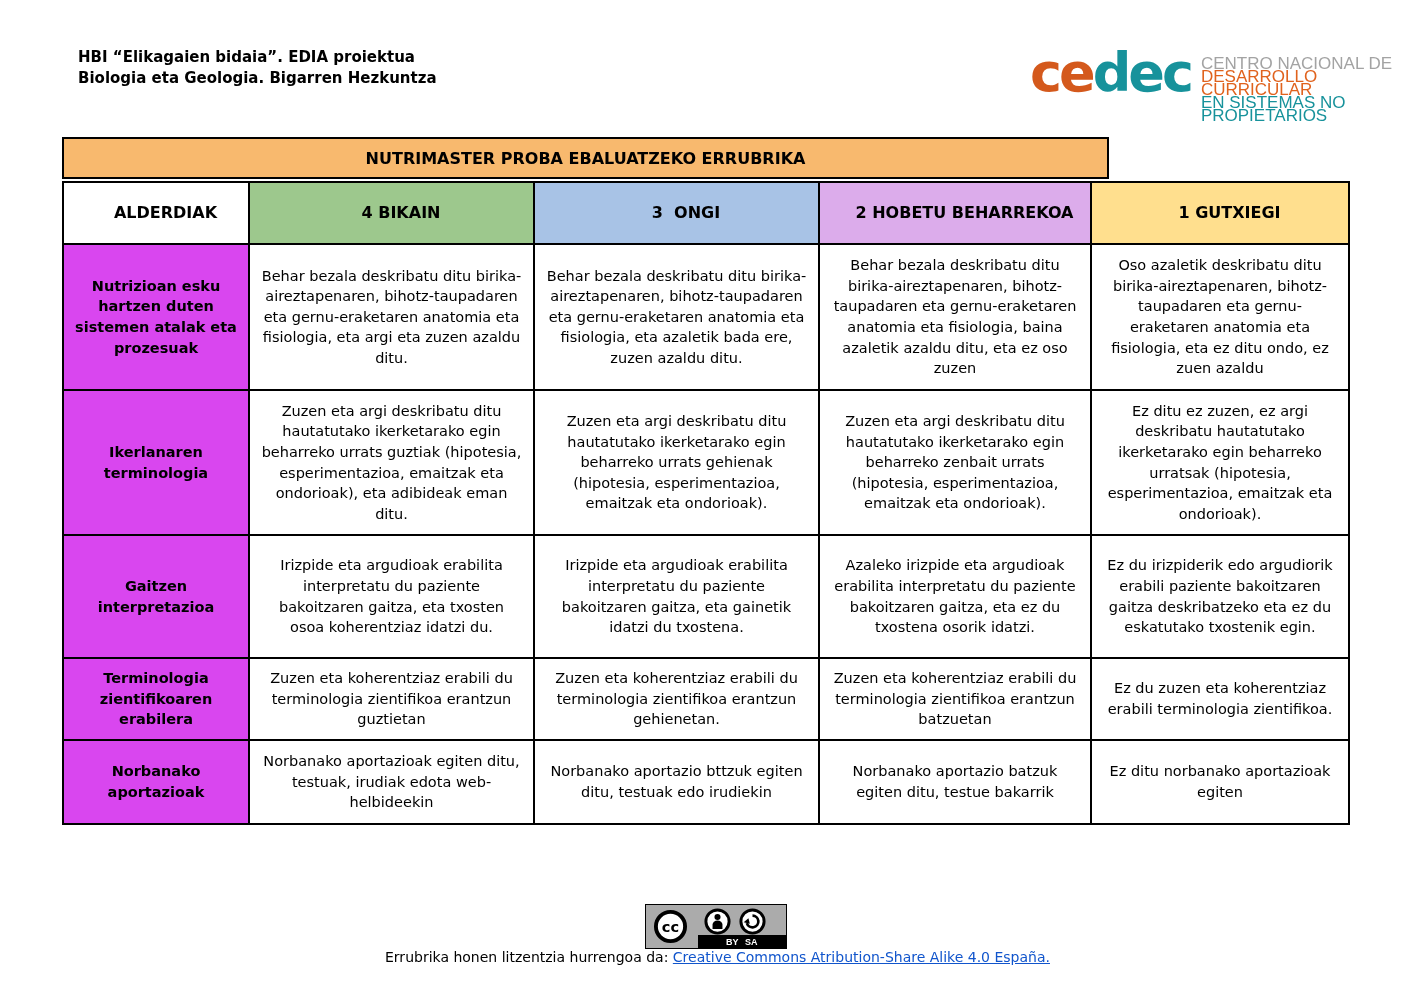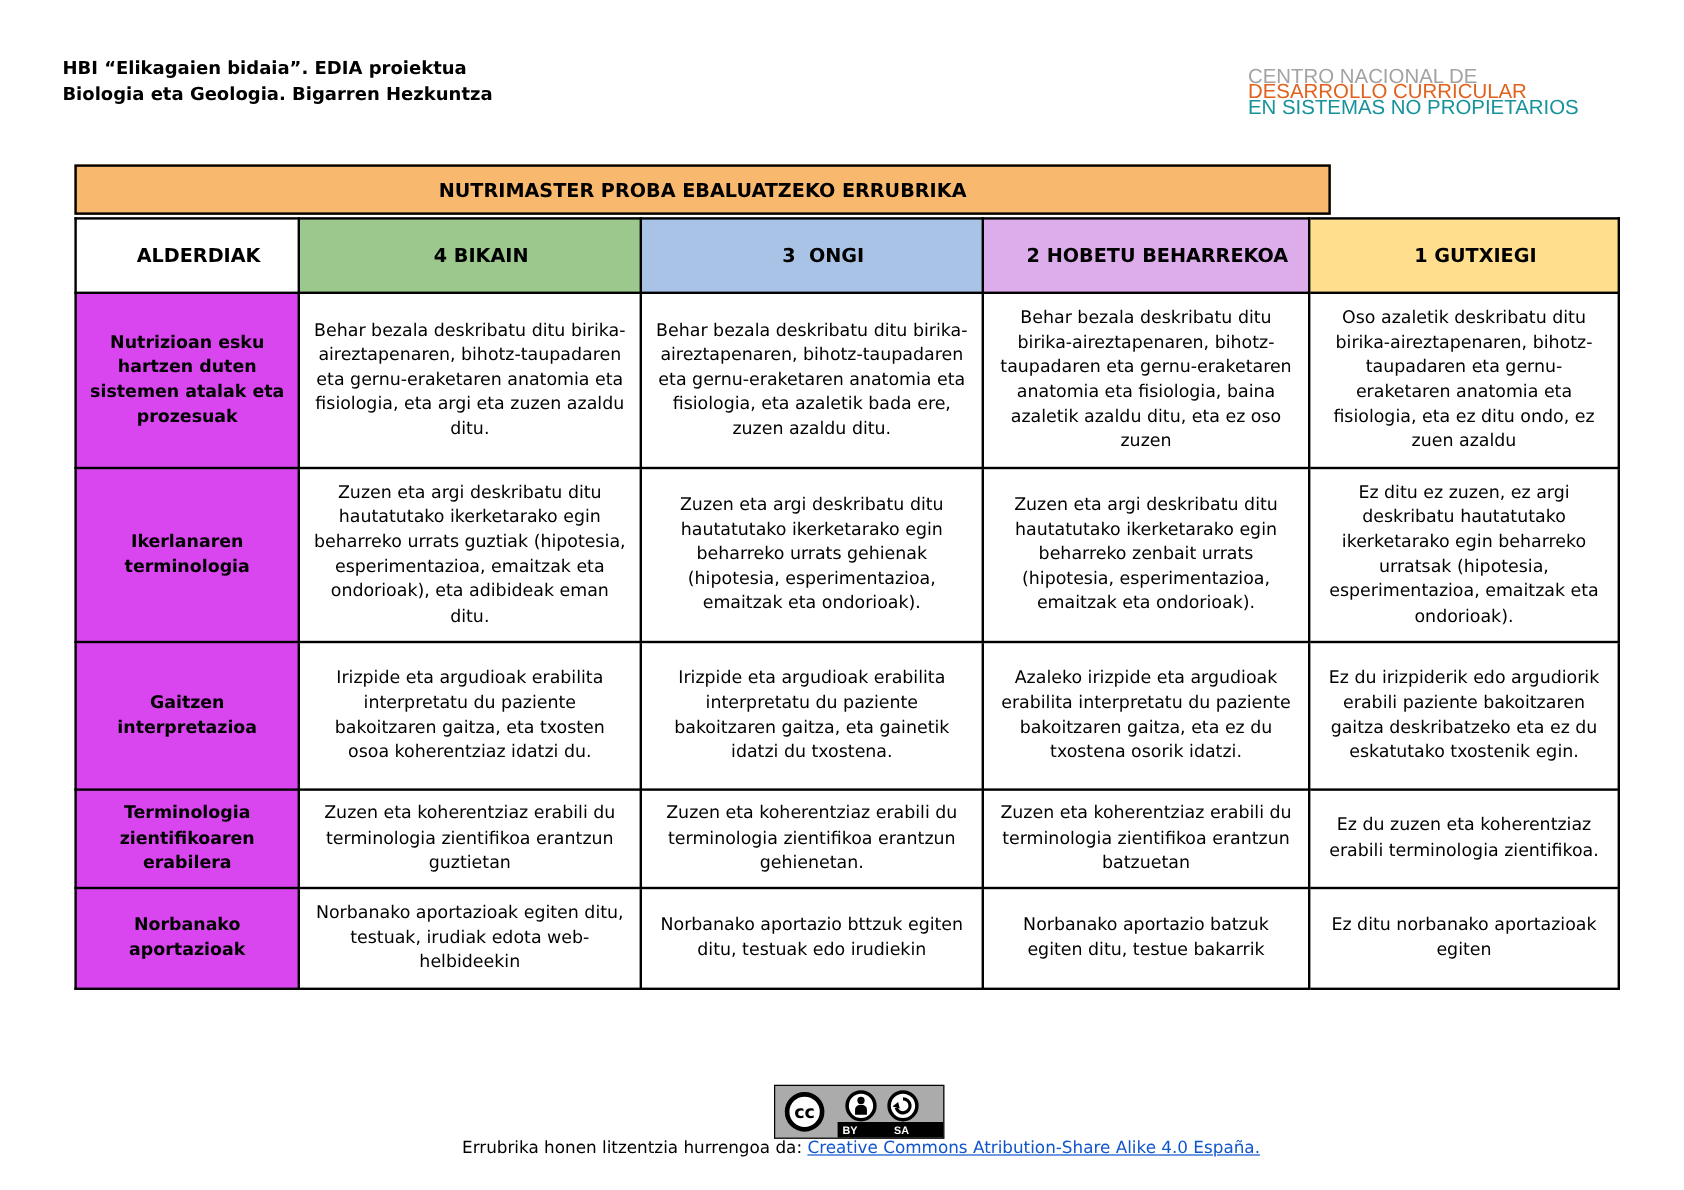--- a/index.html
+++ b/index.html
@@ -1,21 +1,21 @@
 <!DOCTYPE html>
 <html><head>
 <meta charset="utf-8">
 <style>
   html,body{margin:0;padding:0;}
   body{
     width:1403px;height:992px;background:#ffffff;position:relative;
     font-family:"DejaVu Sans", sans-serif;color:#000;overflow:hidden;
   }
   
-  .doc-header{position:absolute;left:52px;top:47px;font-size:15px;font-weight:bold;line-height:21px;}
+  .doc-header{position:absolute;left:78px;top:47px;font-size:15px;font-weight:bold;line-height:21px;}
   
   .logo{position:absolute;left:1030px;top:50px;display:flex;align-items:flex-start;}
   .logo-wordmark{font-size:54px;font-weight:bold;line-height:46px;letter-spacing:-3px;}
   .logo-ce{color:#D4591C;}
   .logo-dec{color:#17929B;}
   .logo-tagline{margin-left:10px;margin-top:7px;font-size:17px;font-weight:normal;line-height:13px;font-family:"Liberation Sans", sans-serif;}
   .tag-1{color:#A3A3A3;}
   .tag-2{color:#E0621D;}
   .tag-3{color:#17929B;}
   
@@ -39,34 +39,35 @@
   .hdr-gutxiegi{background:#FFDF8E;}
   .aspect{background:#d946ef;font-weight:bold;font-size:15px;padding:4px 6px;}
   .r1{height:146px;} .r2{height:145px;} .r3{height:123px;} .r4{height:82px;} .r5{height:84px;}
   
   .cc-badge{position:absolute;left:645px;top:904px;width:140px;height:43px;background:#ABABAB;border:1px solid #000;}
   .cc-circle{position:absolute;left:7px;top:4px;width:35px;height:35px;}
   .by-circle{position:absolute;left:58px;top:3px;width:27px;height:27px;}
   .sa-circle{position:absolute;left:93px;top:3px;width:27px;height:27px;}
   .cc-strip{position:absolute;left:52px;right:0;bottom:0;height:13px;background:#000;}
   .cc-strip-label{position:absolute;bottom:1px;color:#fff;font-size:9px;font-weight:bold;font-family:"Liberation Sans", sans-serif;}
-  .lbl-by{left:56px;} .lbl-sa{left:99px;}
+  .lbl-by{left:80px;} .lbl-sa{left:99px;}
   
   .license{position:absolute;top:949px;left:0;width:1403px;text-align:center;font-size:14px;padding-left:16px;}
   .license a{color:#1155CC;text-decoration:underline;cursor:pointer;}
 </style>
 </head>
 <body>
 
 <div class="doc-header">
   <div>HBI “Elikagaien bidaia”. EDIA proiektua</div>
   <div>Biologia eta Geologia. Bigarren Hezkuntza</div>
 </div>
 
 <div class="logo">
+  <div class="logo-wordmark"><span class="logo-ce">ce</span><span class="logo-dec">dec</span></div>
   <div class="logo-tagline">
     <div class="tag-1">CENTRO NACIONAL DE</div>
     <div class="tag-2">DESARROLLO CURRICULAR</div>
     <div class="tag-3">EN SISTEMAS NO PROPIETARIOS</div>
   </div>
 </div>
 
 <div class="rubric">
   <div class="rubric-title">NUTRIMASTER PROBA EBALUATZEKO ERRUBRIKA</div>
   <table class="rubric-table">

